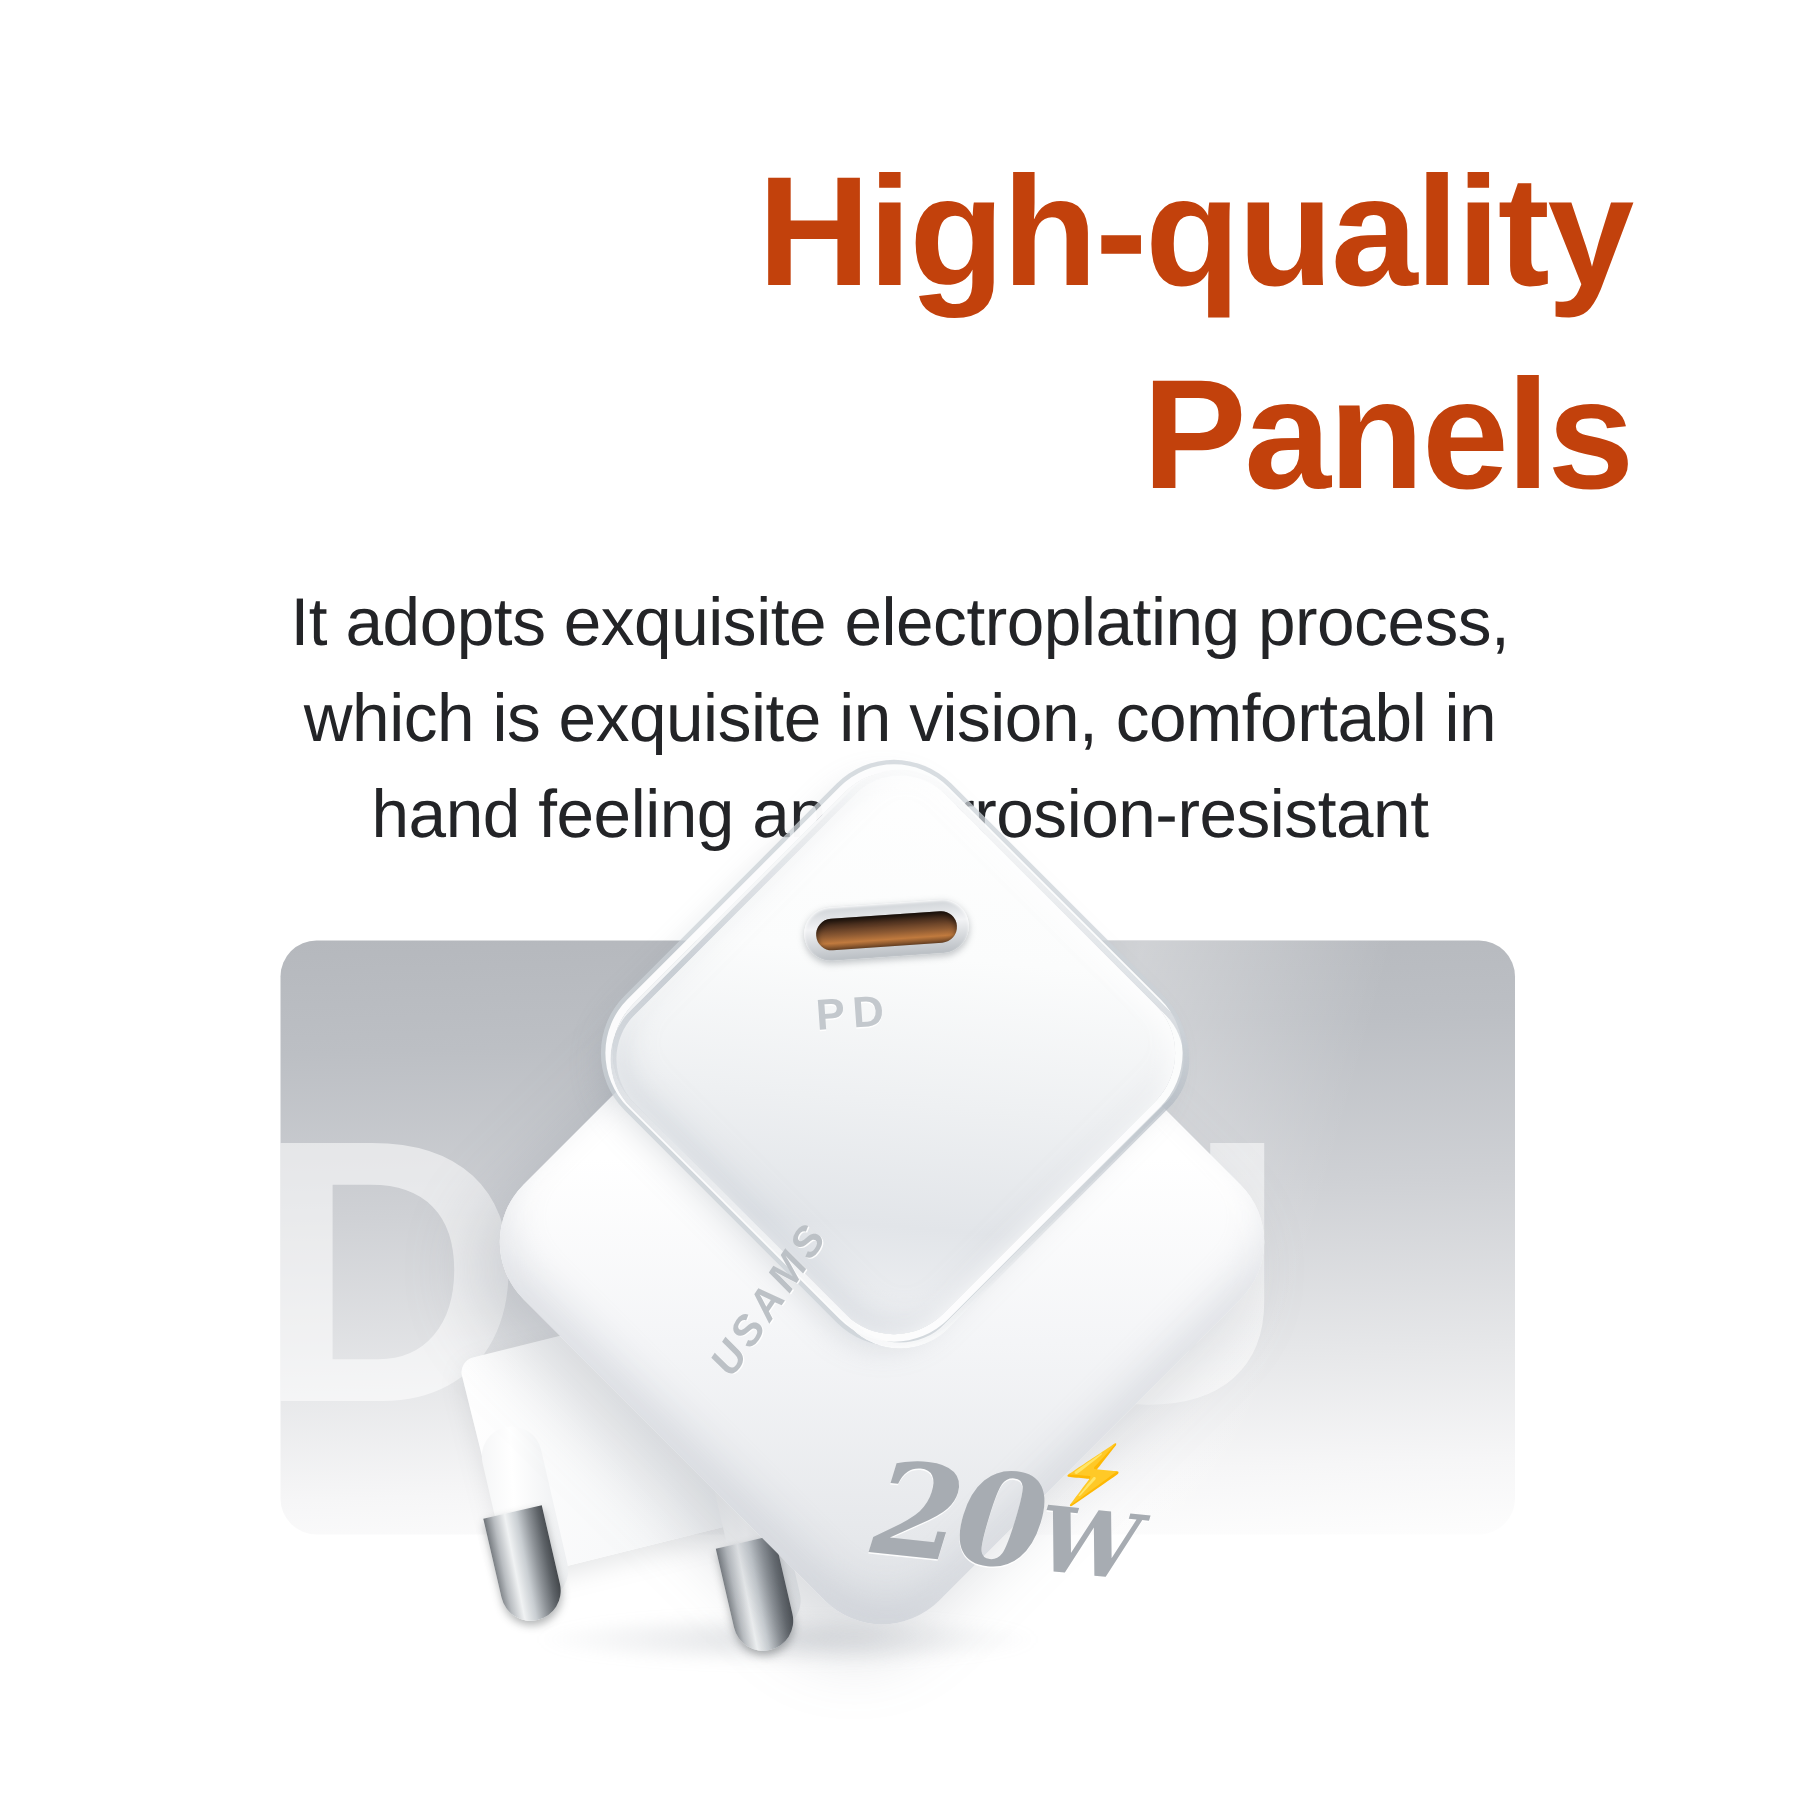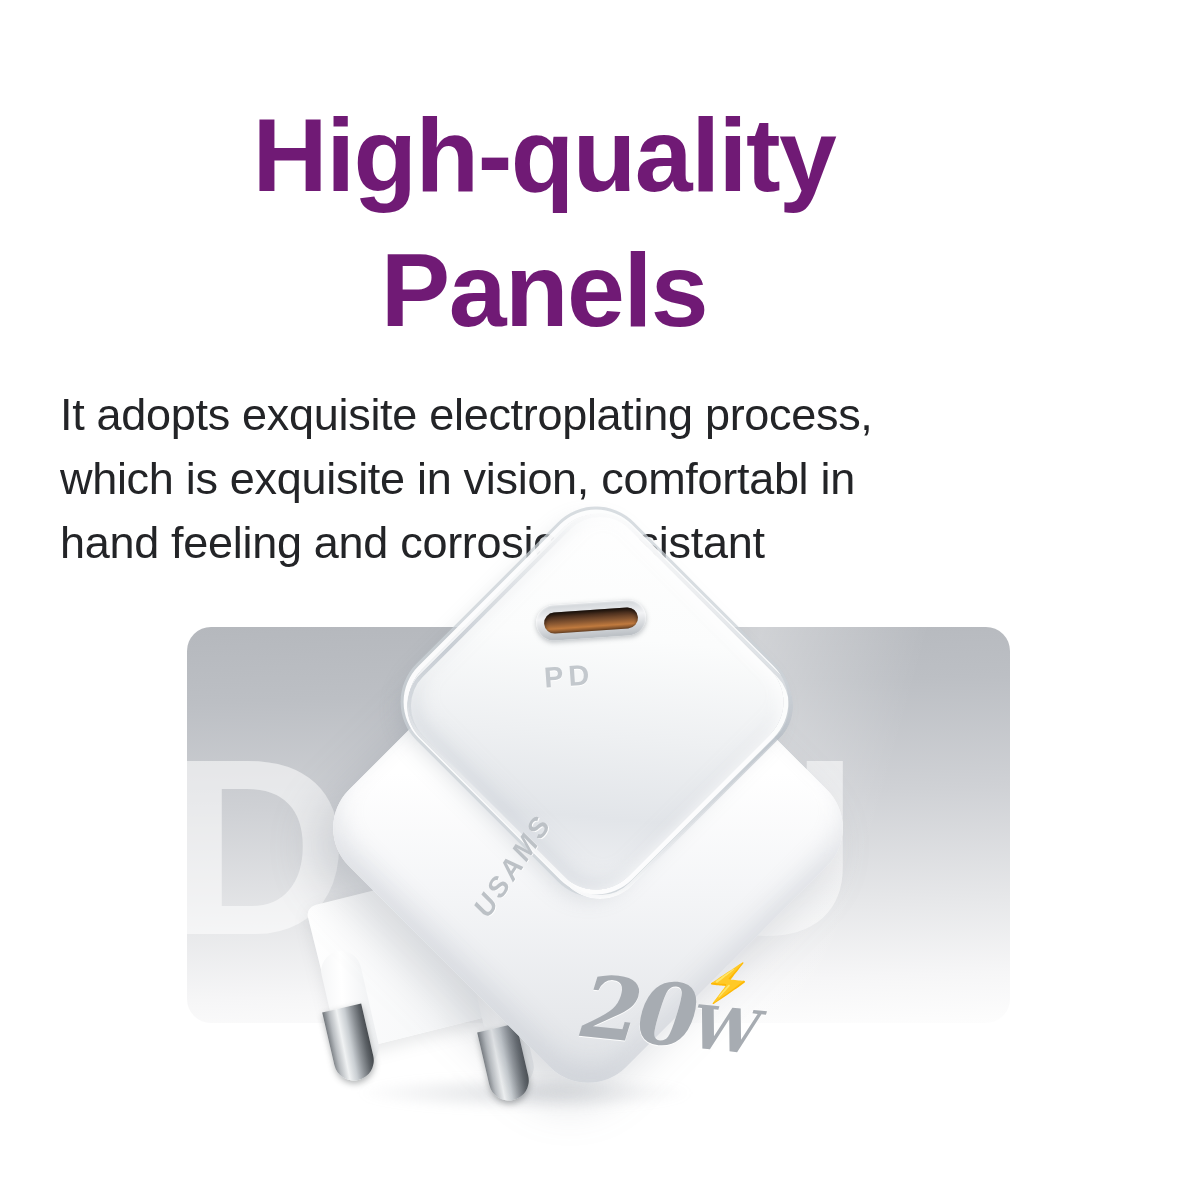--- a/index.html
+++ b/index.html
@@ -8,32 +8,33 @@
     background:#ffffff;
     font-family:"Liberation Sans", sans-serif;
     overflow:hidden;
     position:relative;
   }
   .stage{position:absolute;inset:0;}
 
   
   .headline{
     position:absolute;left:0;top:18px;width:1088px;
-    text-align:center;
+    text-align:right;
     font-size:104px;
     font-weight:700;
     line-height:1.30;
     letter-spacing:-1.5px;
-    color:#701a75;
+    color:#c2410c;
     white-space:nowrap;
   }
   .headline .l2{display:block;}
 
   .subcopy{
     position:absolute;left:60px;top:338px;width:1080px;
+    text-align:center;
     font-size:45px;
     font-weight:400;
     line-height:1.42;
     letter-spacing:-0.3px;
     color:#232427;
   }
   .subcopy span{display:block;}
 
   
   .scene{position:absolute;left:0;top:520px;width:1200px;height:680px;}

